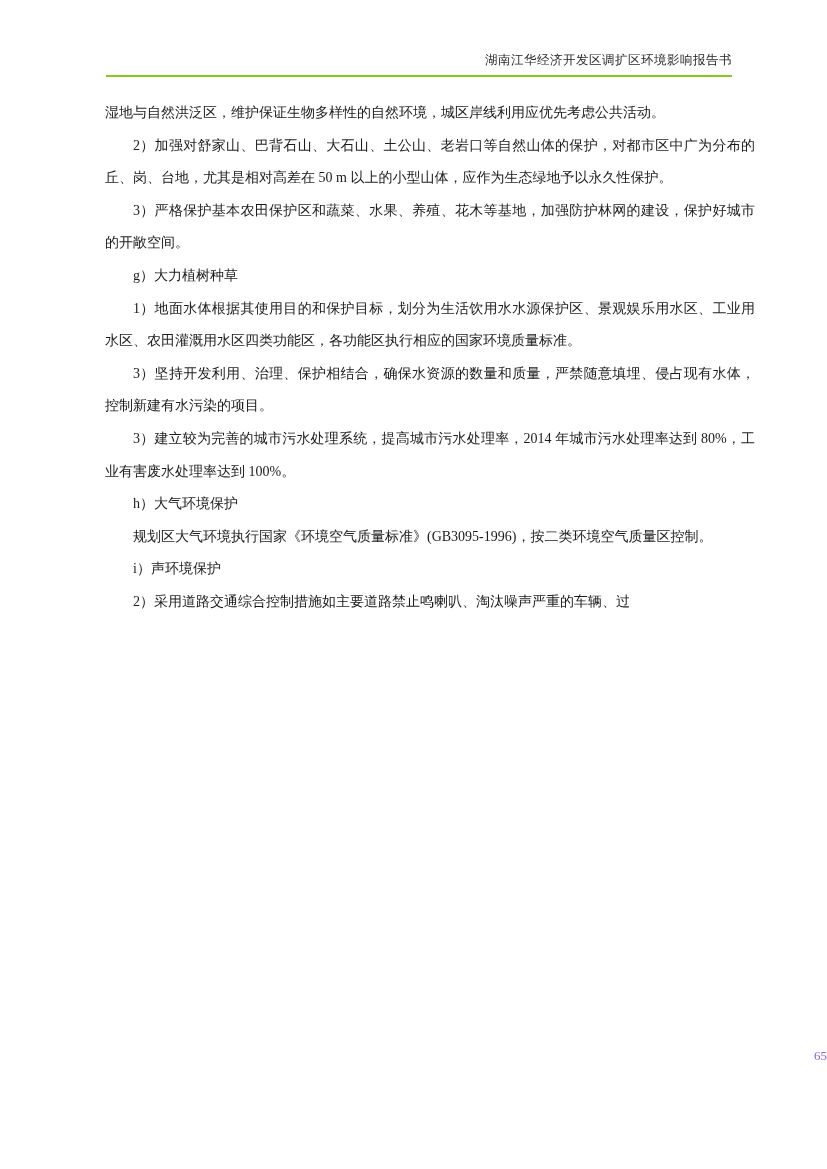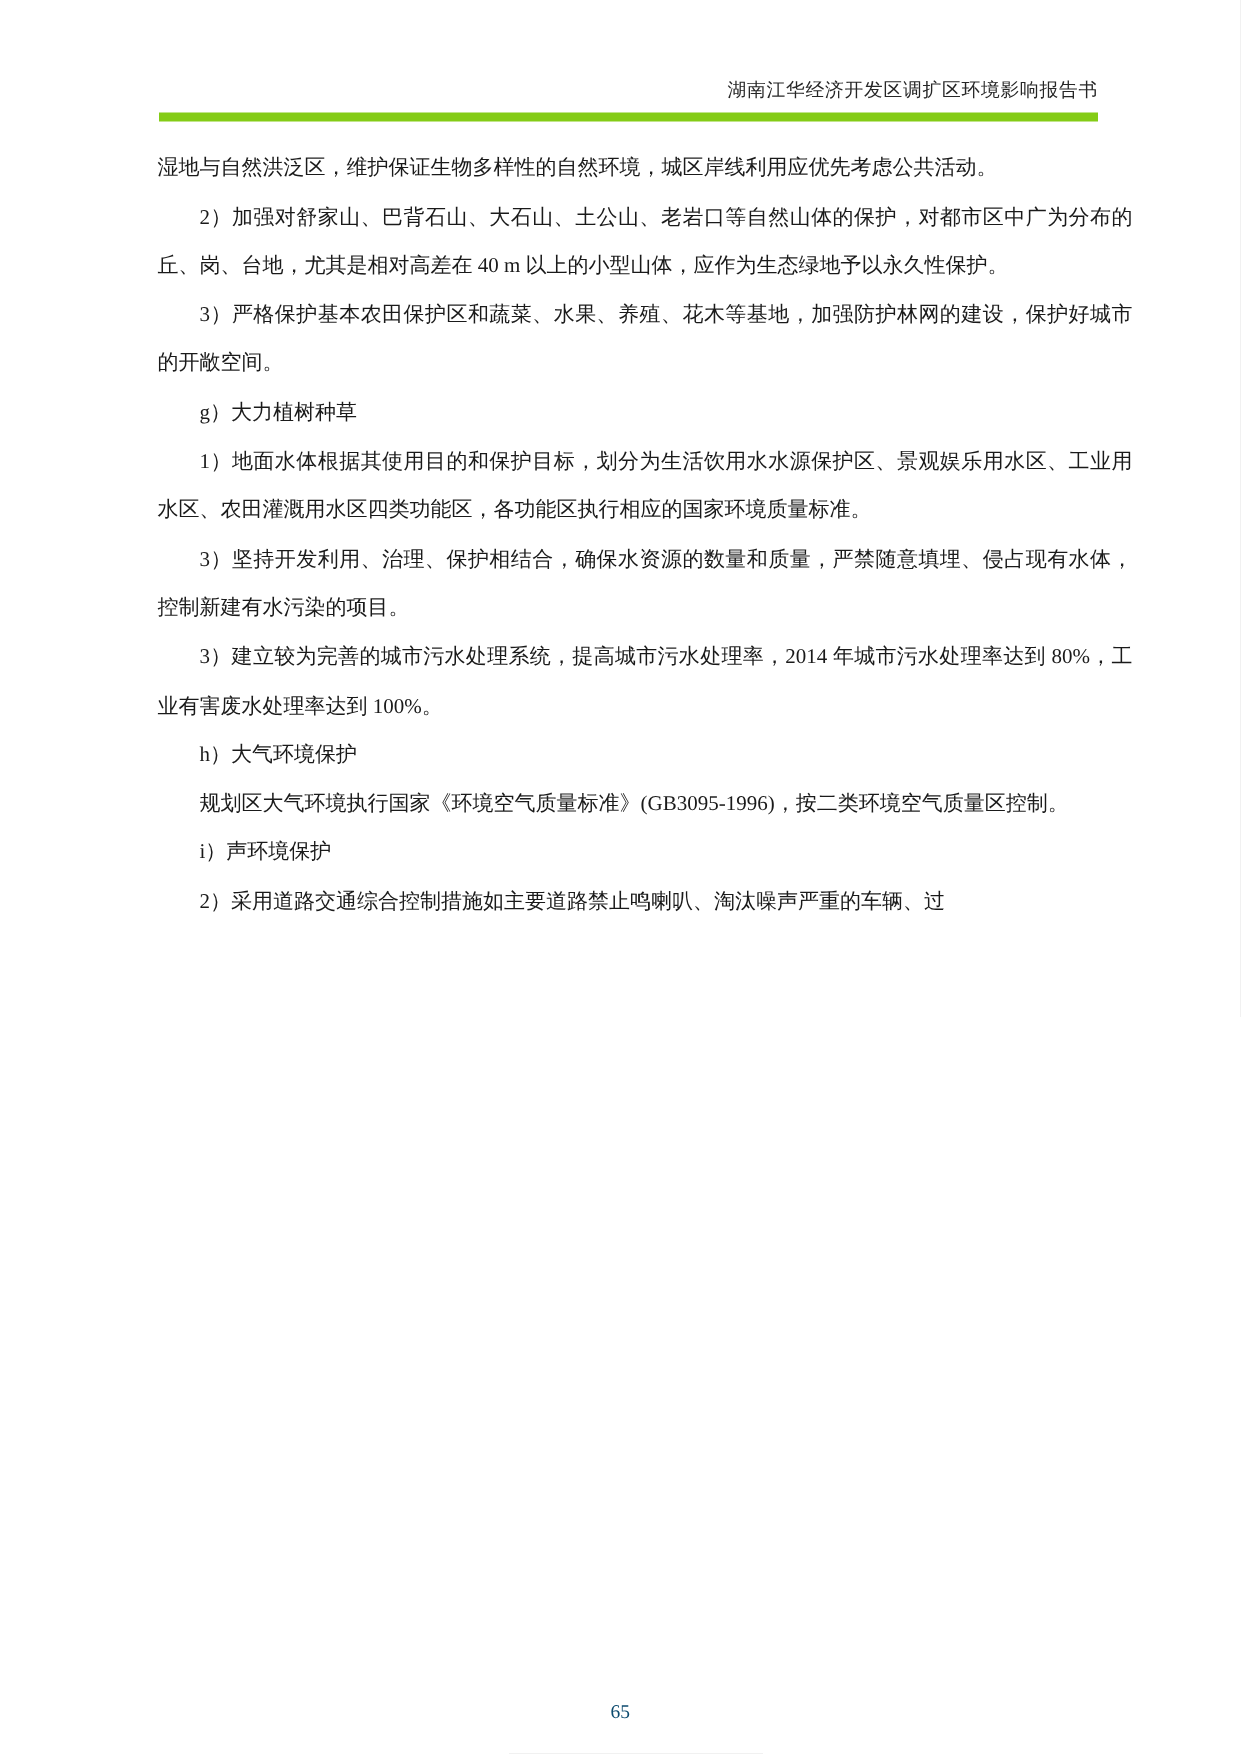--- a/index.html
+++ b/index.html
@@ -21,21 +21,21 @@
     position: absolute;
     left: 106px;
     top: 52px;
     width: 626px;
     text-align: right;
     font-size: 12.5px;
     line-height: 16px;
     letter-spacing: 0.5px;
     color: #262626;
     padding-bottom: 7px;
-    border-bottom: 6px solid #84cc16;
+    border-bottom: 2px solid #84cc16;
   }
   .doc-body {
     position: absolute;
     left: 105px;
     top: 97px;
     width: 650px;
     font-size: 14px;
     line-height: 32.6px;
     text-align: justify;
     text-justify: inter-ideograph;
@@ -45,39 +45,39 @@
     margin: 0;
     padding: 0;
     text-indent: 2em;
   }
   .doc-body p.no-indent {
     text-indent: 0;
   }
   .page-footer {
     position: absolute;
     left: 0;
-    top: 1133px;
+    top: 1048px;
     width: 827px;
-    text-align: center;
+    text-align: right;
     font-size: 13px;
-    color: #0c4a6e;
+    color: #8b5cf6;
   }
 </style>
 </head>
 <body>
 
 <div class="page">
 
   <div class="page-header">
     <span>湖南江华经济开发区调扩区环境影响报告书</span>
   </div>
 
   <div class="doc-body">
     <p class="no-indent">湿地与自然洪泛区，维护保证生物多样性的自然环境，城区岸线利用应优先考虑公共活动。</p>
-    <p>2）加强对舒家山、巴背石山、大石山、土公山、老岩口等自然山体的保护，对都市区中广为分布的丘、岗、台地，尤其是相对高差在 40 m 以上的小型山体，应作为生态绿地予以永久性保护。</p>
+    <p>2）加强对舒家山、巴背石山、大石山、土公山、老岩口等自然山体的保护，对都市区中广为分布的丘、岗、台地，尤其是相对高差在 50 m 以上的小型山体，应作为生态绿地予以永久性保护。</p>
     <p>3）严格保护基本农田保护区和蔬菜、水果、养殖、花木等基地，加强防护林网的建设，保护好城市的开敞空间。</p>
     <p>g）大力植树种草</p>
     <p>1）地面水体根据其使用目的和保护目标，划分为生活饮用水水源保护区、景观娱乐用水区、工业用水区、农田灌溉用水区四类功能区，各功能区执行相应的国家环境质量标准。</p>
     <p>3）坚持开发利用、治理、保护相结合，确保水资源的数量和质量，严禁随意填埋、侵占现有水体，控制新建有水污染的项目。</p>
     <p>3）建立较为完善的城市污水处理系统，提高城市污水处理率，2014 年城市污水处理率达到 80%，工业有害废水处理率达到 100%。</p>
     <p>h）大气环境保护</p>
     <p>规划区大气环境执行国家《环境空气质量标准》(GB3095-1996)，按二类环境空气质量区控制。</p>
     <p>i）声环境保护</p>
     <p>2）采用道路交通综合控制措施如主要道路禁止鸣喇叭、淘汰噪声严重的车辆、过</p>
   </div>

